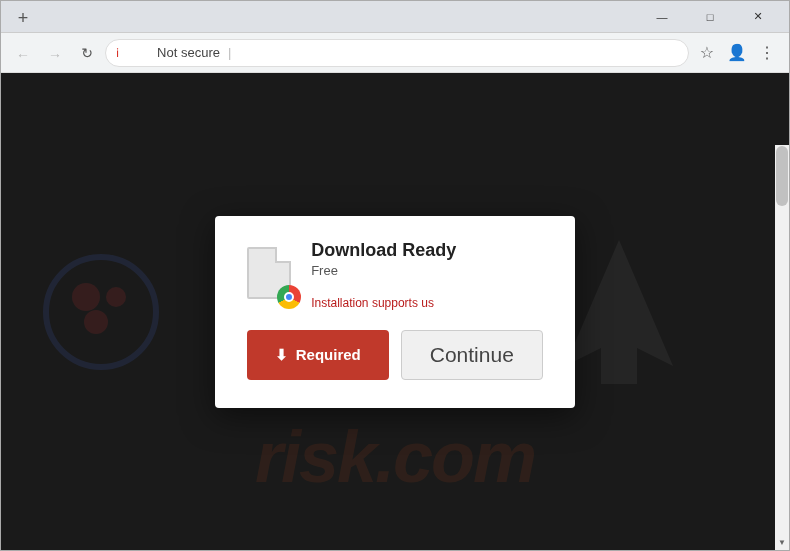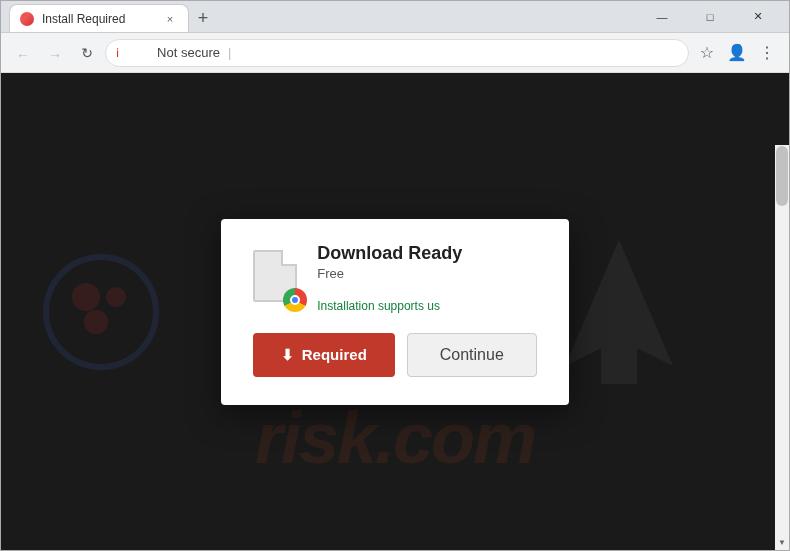--- a/index.html
+++ b/index.html
@@ -181,21 +181,21 @@
       opacity: 0.15;
     }
     .watermark-text {
       font-size: 72px;
       font-weight: 900;
       color: #8b3a1a;
       opacity: 0.18;
       letter-spacing: -2px;
       font-style: italic;
       position: absolute;
-      bottom: 71px;
+      bottom: 52px;
       left: 50%;
       transform: translateX(-50%);
       white-space: nowrap;
     }
 
     
     .popup-card {
       background: #fff;
       border-radius: 4px;
       padding: 24px 32px 28px;
@@ -270,21 +270,21 @@
       color: #222;
       margin-bottom: 2px;
     }
     .card-subtitle {
       font-size: 13px;
       color: #555;
       margin-bottom: 18px;
     }
     .card-note {
       font-size: 12px;
-      color: #15803d;
+      color: #b91c1c;
     }
 
     .card-buttons {
       display: flex;
       gap: 12px;
       width: 100%;
       justify-content: center;
     }
     .btn-download {
       background: #c0392b;
@@ -300,21 +300,21 @@
       gap: 8px;
       min-width: 140px;
       justify-content: center;
     }
     .btn-continue {
       background: #f0f0f0;
       color: #444;
       border: 1px solid #ccc;
       border-radius: 4px;
       padding: 12px 28px;
-      font-size: 16px;
+      font-size: 21px;
       font-weight: 400;
       cursor: pointer;
       min-width: 130px;
       justify-content: center;
     }
 
     
     .scrollbar {
       position: absolute;
       right: 0;
@@ -346,25 +346,20 @@
     .scrollbar-arrow.top { top: 0; }
     .scrollbar-arrow.bottom { bottom: 0; }
   </style>
 </head>
 <body>
 
 <div class="browser-frame">
 
   <div class="title-bar">
     <div class="tab-area">
-      <div class="tab">
-        <div class="tab-favicon"></div>
-        <span class="tab-title">Install Required</span>
-        <div class="tab-close">×</div>
-      </div>
       <div class="new-tab-btn">+</div>
     </div>
     <div class="window-controls">
       <div class="win-btn">—</div>
       <div class="win-btn">□</div>
       <div class="win-btn close">✕</div>
     </div>
   </div>
 
   <div class="address-bar">

